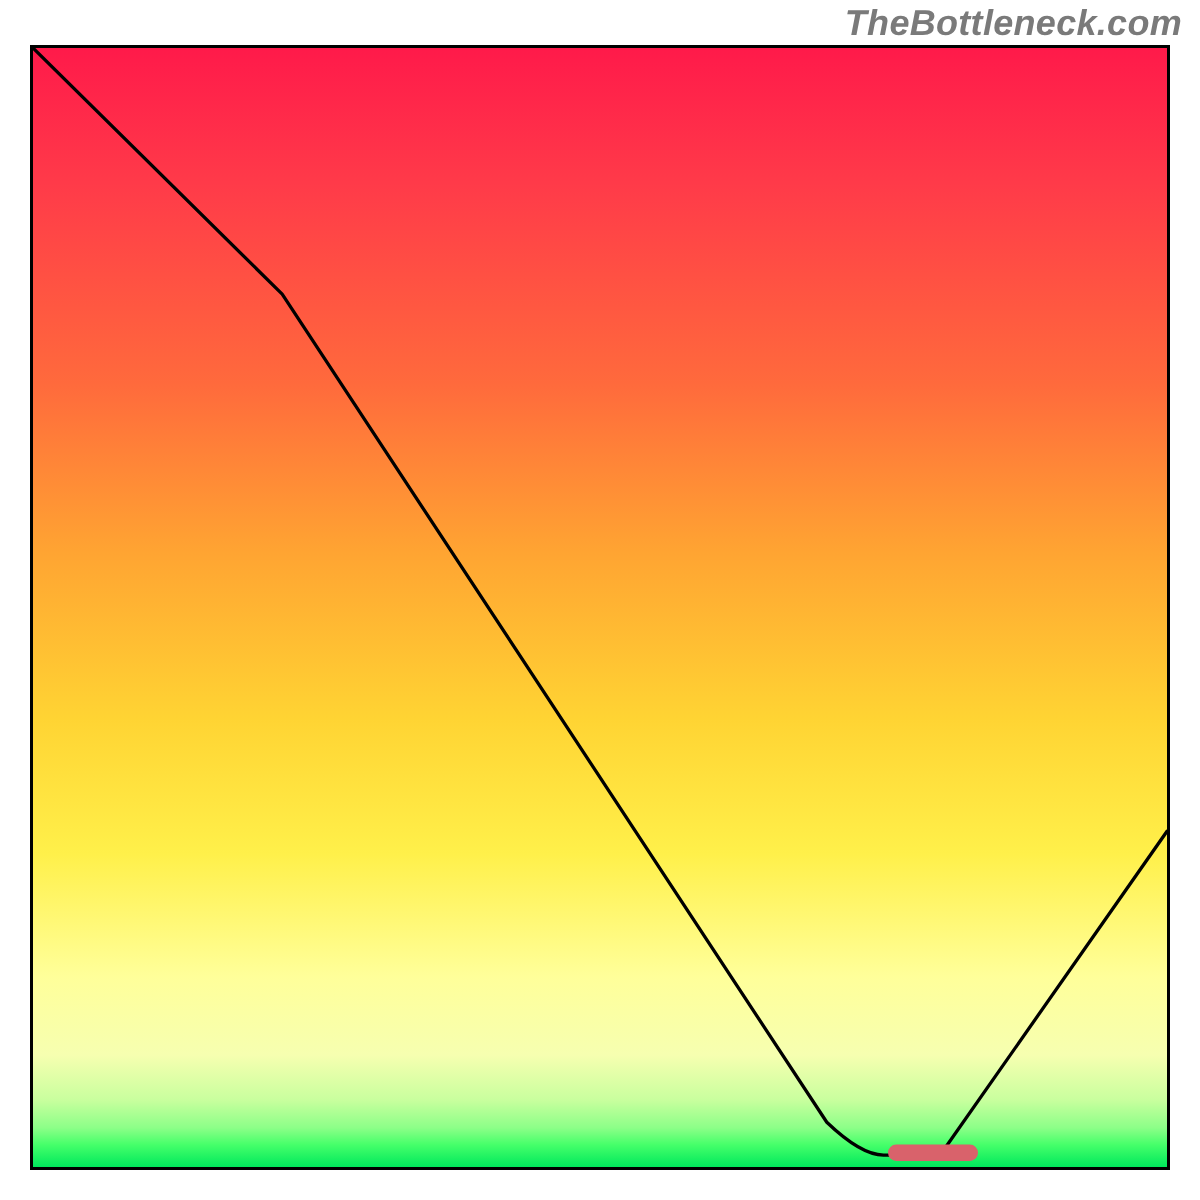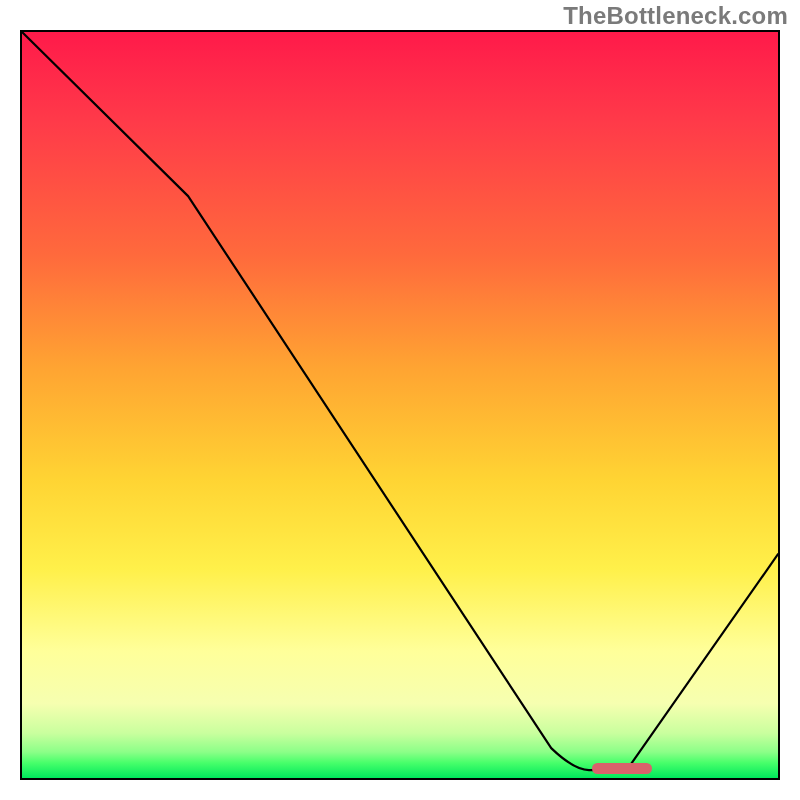--- a/index.html
+++ b/index.html
@@ -1,20 +1,21 @@
 <!DOCTYPE html>
 <html><head>
 <meta charset="utf-8">
 <style>
   * { margin: 0; padding: 0; box-sizing: border-box; }
   html, body { width: 800px; height: 800px; overflow: hidden; background: #fff; }
   .chart-container {
     position: relative;
     width: 800px;
     height: 763px;
+    font-style: italic;
   }
   .watermark {
     position: absolute;
     top: 2px;
     right: 12px;
     font-family: Arial, Helvetica, sans-serif;
     font-size: 24px;
     font-weight: bold;
     color: #7a7a7a;
     letter-spacing: 0.2px;

